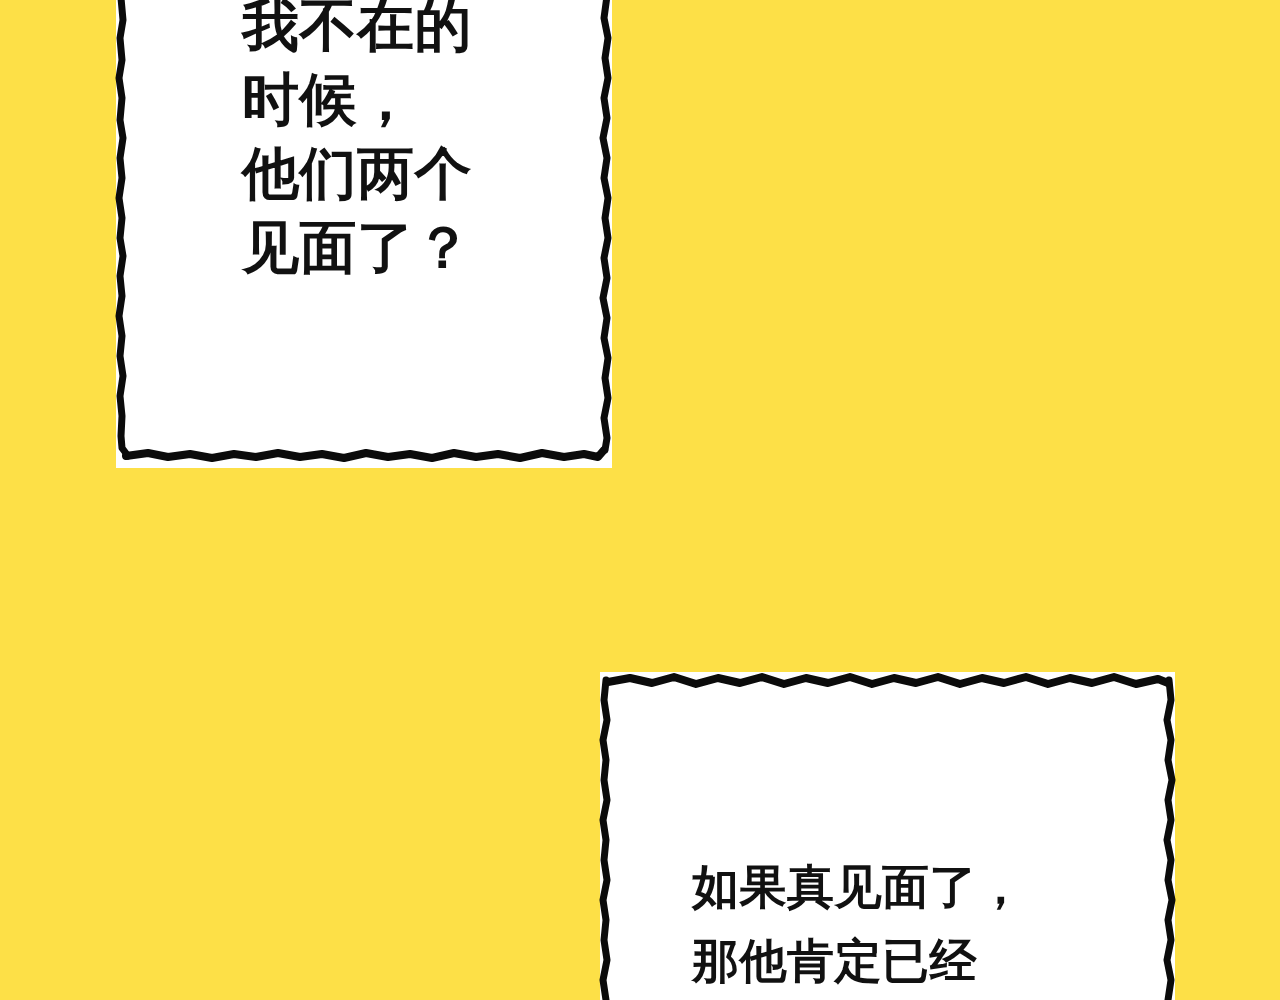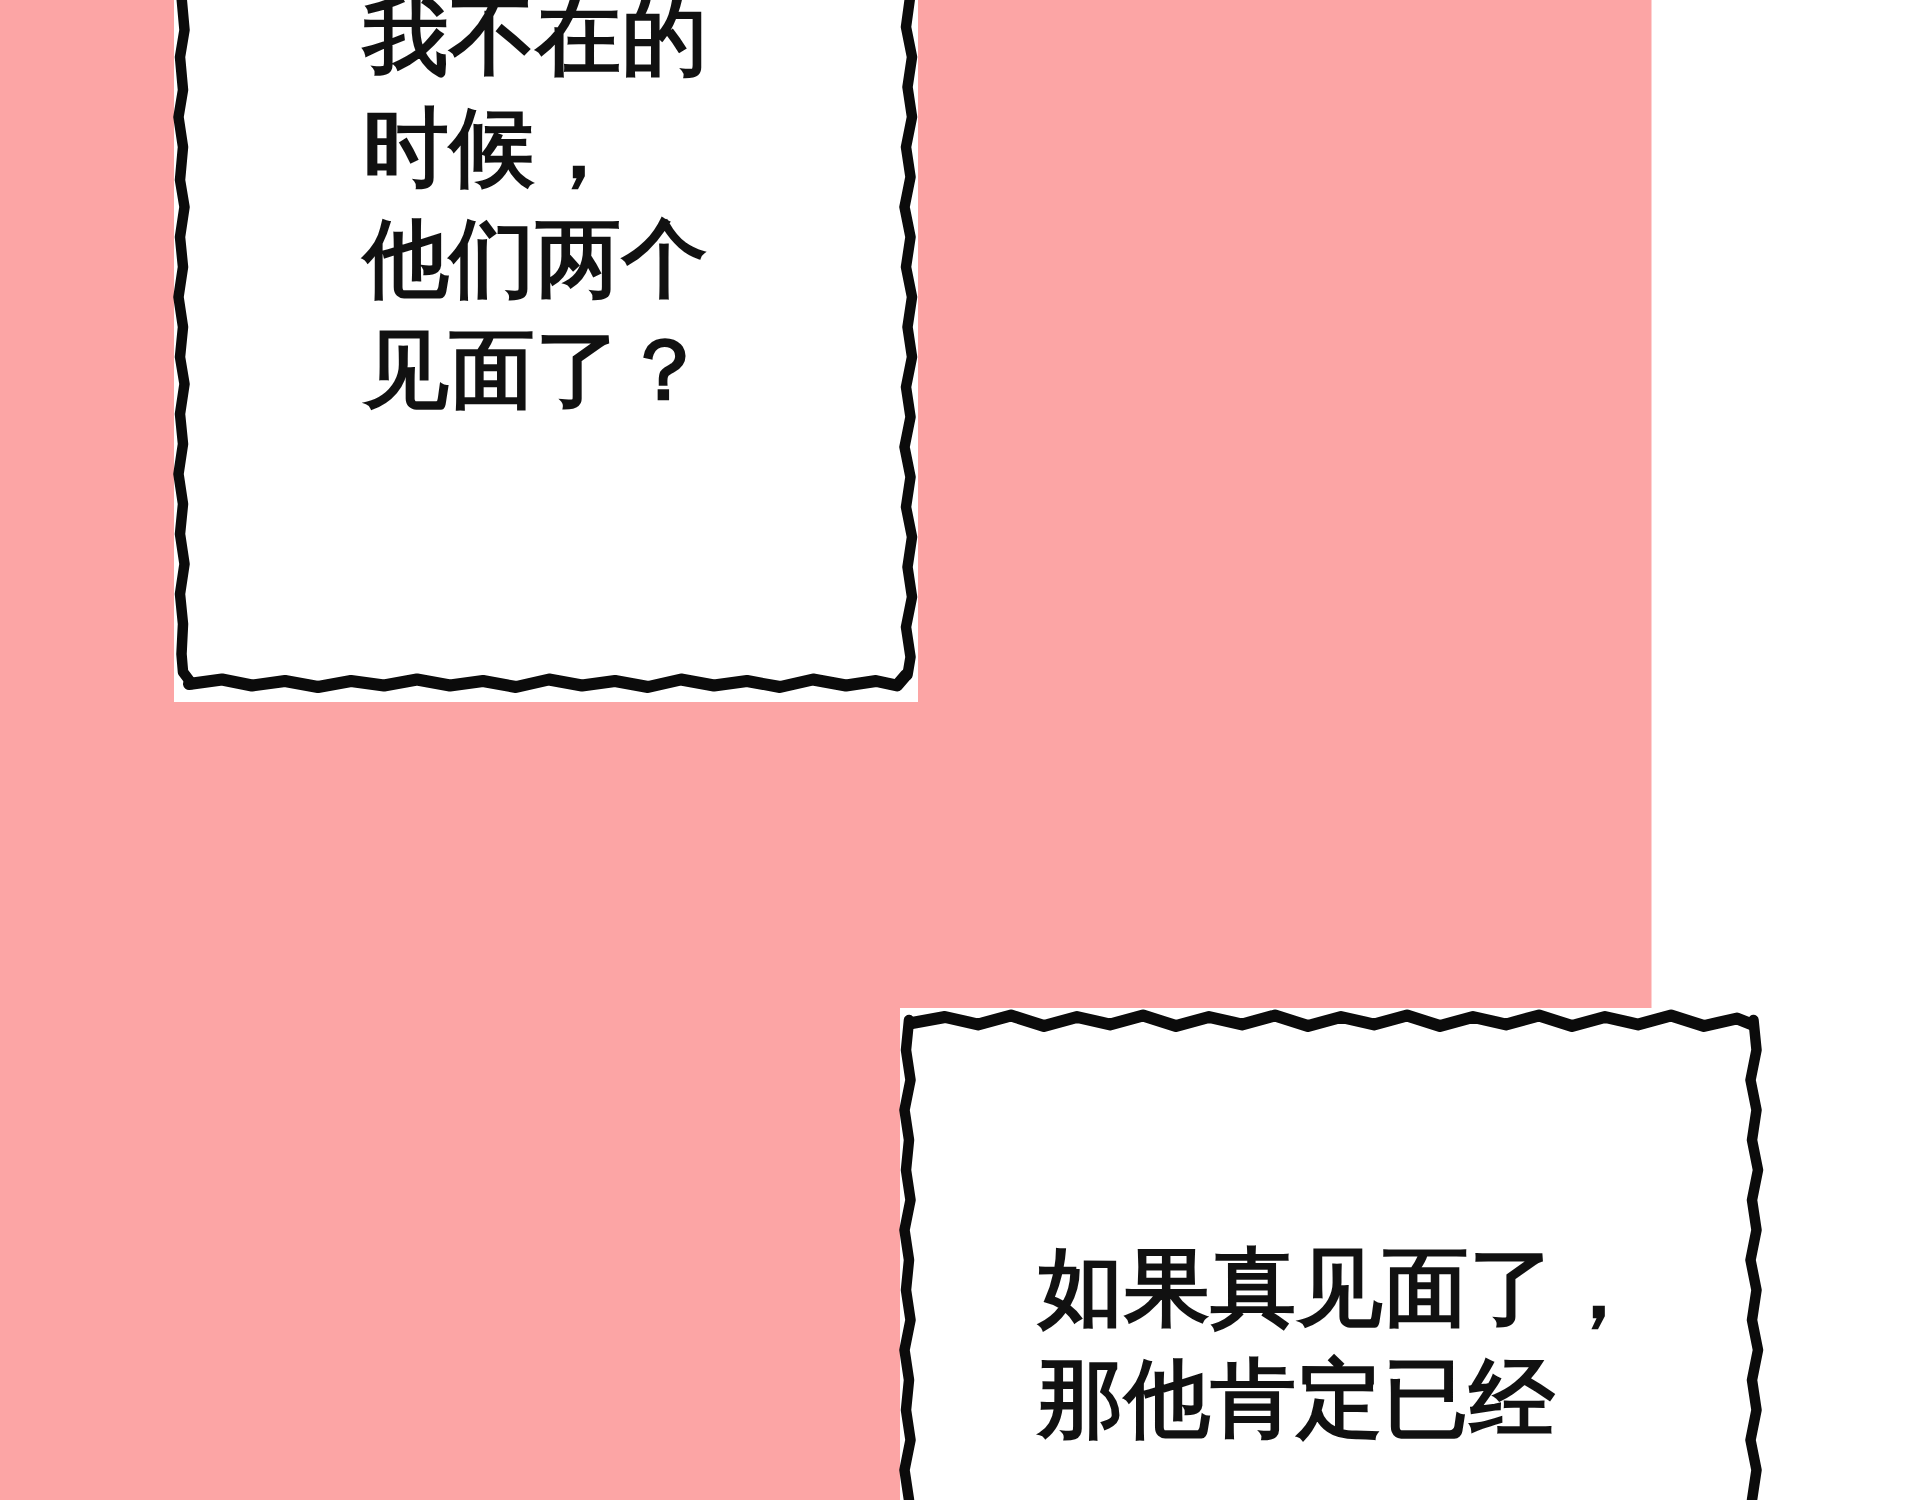--- a/index.html
+++ b/index.html
@@ -11,23 +11,23 @@
     width: 1280px;
     height: 1000px;
     position: relative;
     overflow: hidden;
     font-family: "Liberation Sans", "DejaVu Sans", sans-serif;
   }
 
   #page {
     position: absolute;
     left: 0; top: 0;
-    width: 1101px;
+    width: 1280px;
     height: 1000px;
-    background: #fca5a5;
+    background: #fde047;
   }
 
   
   .panel {
     position: absolute;
     background: #ffffff;
     box-sizing: border-box;
   }
 
   
@@ -75,22 +75,22 @@
   #panel-1-text {
     left: 126px;
     top: 2px;
     font-size: 57px;
     line-height: 74px;
     text-align: left;
   }
 
   #panel-2-text {
     left: 92px;
-    top: 150px;
-    font-size: 57px;
+    top: 178px;
+    font-size: 47px;
     line-height: 74px;
     text-align: left;
   }
 </style>
 </head>
 <body>
 
 <div id="page">
 
   <div class="panel" id="panel-1">

